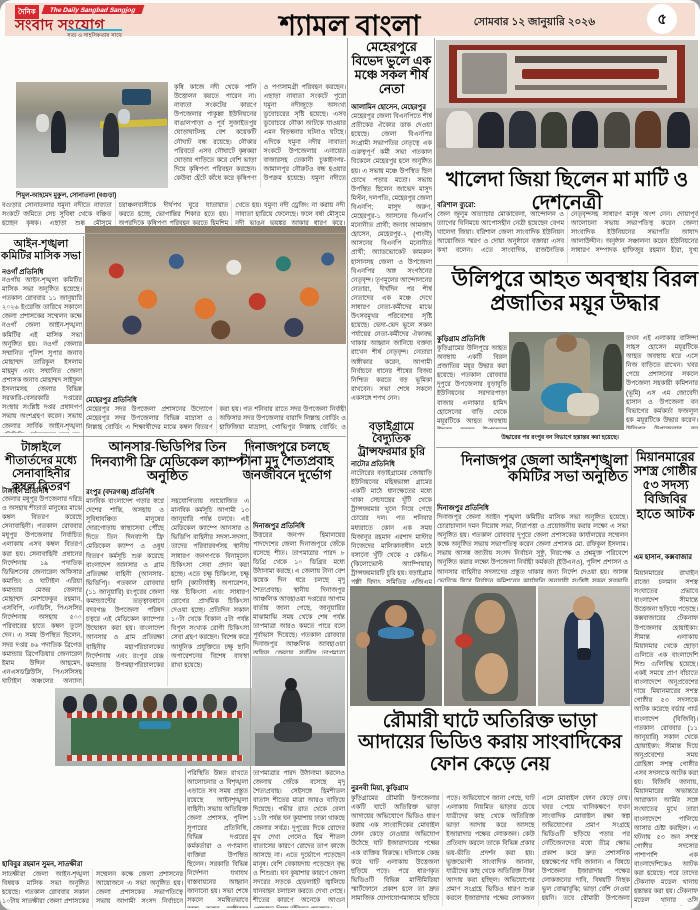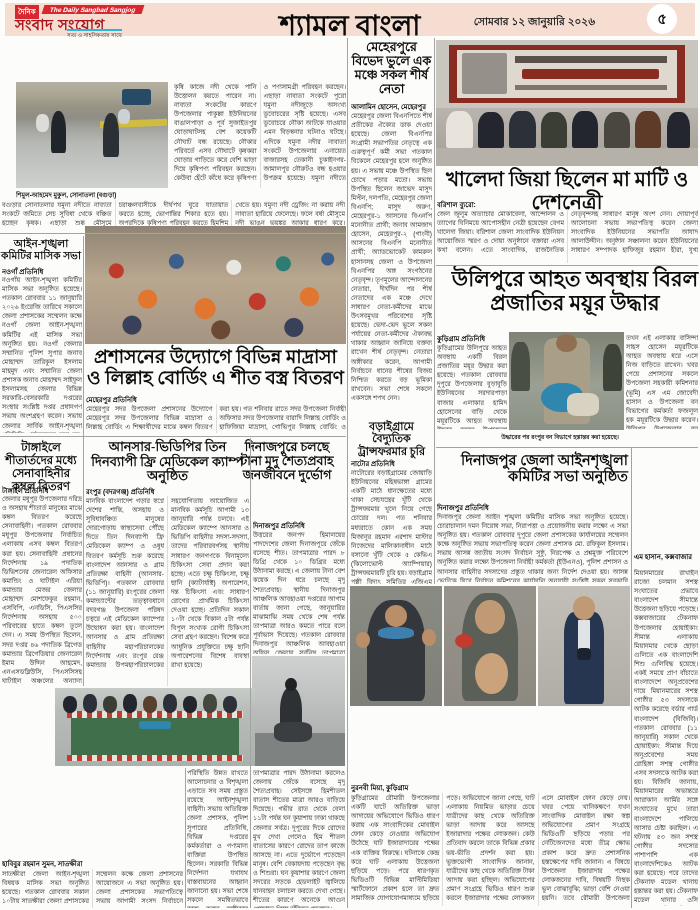--- a/index.html
+++ b/index.html
@@ -1,17 +1,17 @@
 <!DOCTYPE html>
 <html><head>
 <meta charset="utf-8">
 <style>
   html,body{margin:0;padding:0;background:#9b9b9b;}
   .page{position:relative;width:700px;height:910px;background:#fcfcfa;margin:0 auto;
-        font-family:"Liberation Sans","DejaVu Sans",sans-serif;overflow:hidden;color:#111;}
+        font-family:"Liberation Sans","DejaVu Sans",sans-serif;overflow:hidden;color:#111;border-radius:12px;}
   .abs{position:absolute;}
   .hl{font-weight:bold;color:#0c0c0c;text-align:center;line-height:1.13;
       font-family:"Liberation Serif","DejaVu Serif",serif;}
   .body-txt{font-size:6.4px;line-height:1.42;text-align:justify;color:#1d1d1d;overflow:hidden;
             column-gap:7px;column-rule:1px solid #dcdcdc;}
   .byline{font-size:6.8px;font-weight:bold;color:#000;white-space:nowrap;overflow:hidden;}
   .caption{font-size:5.9px;font-weight:bold;color:#111;overflow:hidden;}
   .rule{background:#a3a3a3;}
   .ph{overflow:hidden;background:#b3b0a8;}
   .ph>div{position:absolute;}
@@ -106,21 +106,20 @@
         radial-gradient(circle at 46% 70%, #e0762f 0 10px, transparent 11px),
         radial-gradient(circle at 57% 35%, #e8e6e0 0 7px, transparent 8px),
         radial-gradient(circle at 66% 64%, #c03b2d 0 8px, transparent 9px),
         radial-gradient(circle at 76% 32%, #2e7d74 0 7px, transparent 8px),
         radial-gradient(circle at 86% 60%, #e0762f 0 9px, transparent 10px),
         radial-gradient(circle at 93% 28%, #3c5e8a 0 6px, transparent 7px),
         radial-gradient(circle at 18% 84%, #39405a 0 9px, transparent 10px),
         radial-gradient(circle at 52% 88%, #6b4a33 0 9px, transparent 10px),
         radial-gradient(circle at 80% 86%, #39405a 0 9px, transparent 10px),
         linear-gradient(180deg,#8f8474 0%,#b9a78f 45%,#a59482 100%);"></div>
-  <div class="abs hl" style="left:85px;top:347px;width:261px;height:45px;font-size:18.5px;">প্রশাসনের উদ্যোগে বিভিন্ন মাদ্রাসা ও লিল্লাহ বোর্ডিং এ শীত বস্ত্র বিতরণ</div>
   <div class="abs byline" style="left:86px;top:394px;width:150px;">মেহেরপুর প্রতিনিধি</div>
   <div class="abs body-txt" style="left:86px;top:404px;width:260px;height:29px;column-count:2;">মেহেরপুর সদর উপজেলা প্রশাসনের উদ্যোগে মেহেরপুর সদর উপজেলার বিভিন্ন মাদ্রাসা ও লিল্লাহ বোর্ডিং এ শিক্ষার্থীদের মাঝে কম্বল বিতরণ করা হয়। গত শনিবার রাতে সদর উপজেলা নির্বাহী অফিসার সদর উপজেলার বারাদি লিল্লাহ বোর্ডিং ও হাফিজিয়া মাদ্রাসা, গোভিপুর লিল্লাহ বোর্ডিং ও হাফিজিয়া মাদ্রাসা, আমঝুপি এলাকার দরিদ্র ও অসহায় বিভিন্ন মাদ্রাসার ৬৪০ জন শিক্ষার্থীর হাতে কম্বল তুলে দেন। এসময় সদর উপজেলা প্রকল্প বাস্তবায়ন কর্মকর্তা সাইদুর রহমান সেখানে উপস্থিত ছিলেন।</div>
 
   <div class="abs hl" style="left:85px;top:440px;width:165px;height:44px;font-size:13px;">আনসার-ভিডিপির তিন দিনব্যাপী ফ্রি মেডিকেল ক্যাম্প অনুষ্ঠিত</div>
   <div class="abs byline" style="left:86px;top:486px;width:160px;">রংপুর (বদরগঞ্জ) প্রতিনিধি</div>
   <div class="abs body-txt" style="left:86px;top:496px;width:163px;height:190px;column-count:2;">মানবিক বাংলাদেশ গড়ার স্বপ্নে দেশের শান্তি, অসহায় ও সুবিধাবঞ্চিত মানুষের দোরগোড়ায় স্বাস্থ্যসেবা পৌঁছে দিতে তিন দিনব্যাপী ফ্রি মেডিকেল ক্যাম্প ও ওষুধ বিতরণ কর্মসূচি শুরু করেছে বাংলাদেশ আনসার ও গ্রাম প্রতিরক্ষা বাহিনী (আনসার-ভিডিপি)। গতকাল রোববার (১১ জানুয়ারি) রংপুরের জেলা কমান্ড্যান্টের তত্ত্বাবধানে বদরগঞ্জ উপজেলা পরিষদ চত্বরে এই মেডিকেল ক্যাম্পের উদ্বোধন করা হয়। বাংলাদেশ আনসার ও গ্রাম প্রতিরক্ষা বাহিনীর মহাপরিচালকের নির্দেশনায় এবং রংপুর রেঞ্জ কমান্ডার উপমহাপরিচালকের সহযোগিতায় আয়োজিত এ মানবিক কর্মসূচি আগামী ১৩ জানুয়ারি পর্যন্ত চলবে। এই মেডিকেল ক্যাম্পে আনসার ও ভিডিপি বাহিনীর সদস্য-সদস্যা, তাদের পরিবারবর্গসহ স্থানীয় সাধারণ জনগণকে বিনামূল্যে চিকিৎসা সেবা প্রদান করা হচ্ছে। এতে চক্ষু চিকিৎসা, চক্ষু ছানি (ক্যাটার্যাক্ট) অপারেশন, দন্ত চিকিৎসা এবং সাধারণ রোগের প্রাথমিক চিকিৎসা দেওয়া হচ্ছে। প্রতিদিন সকাল ১০টা থেকে বিকাল ৫টা পর্যন্ত বিপুল সংখ্যক রোগী চিকিৎসা সেবা গ্রহণ করছেন। বিশেষ করে আধুনিক প্রযুক্তিতে চক্ষু ছানি অপারেশনের বিশেষ ব্যবস্থা রাখা হয়েছে।</div>
 
   <div class="abs hl" style="left:240px;top:440px;width:94px;height:78px;font-size:12.5px;">দিনাজপুরে চলছে টানা মৃদু শৈত্যপ্রবাহ জনজীবনে দুর্ভোগ</div>
   <div class="abs byline" style="left:253px;top:520px;width:92px;">দিনাজপুর প্রতিনিধি</div>
   <div class="abs body-txt" style="left:253px;top:530px;width:92px;height:124px;">উত্তরের জনপদ হিমালয়ের পাদদেশের জেলা দিনাজপুরে জেঁকে বসেছে শীত। তাপমাত্রার পারদ ৮ ডিগ্রি থেকে ১০ ডিগ্রির মধ্যে উঠানামা করছে। এ জেলায় টানা বেশ কয়েক দিন ধরে চলছে মৃদু শৈত্যপ্রবাহ। স্থানীয় দিনাজপুর আঞ্চলিক আবহাওয়া দপ্তরের আগাম বার্তায় জানা গেছে, জানুয়ারির মাঝামাঝি সময় থেকে শেষ পর্যন্ত তাপমাত্রা আরও কমতে পারে বলে পূর্বাভাস দিয়েছে। গতকাল রোববার দিনাজপুর আঞ্চলিক আবহাওয়া অফিস জেলার সর্বনিম্ন তাপমাত্রা রেকর্ড করে ৯ দশমিক ৫ ডিগ্রি সেলসিয়াস। আগের দিন শনিবার জেলার সর্বনিম্ন তাপমাত্রা রেকর্ড করা হয় ৯ দশমিক ৮ ডিগ্রি সেলসিয়াস।</div>
@@ -129,20 +128,21 @@
     <div style="left:30%;top:28%;width:24%;height:46%;background:#2e3134;border-radius:45% 45% 10% 10%;"></div>
     <div style="left:36%;top:20%;width:12%;height:12%;background:#1f2224;border-radius:50%;"></div>
     <div style="left:24%;top:60%;width:40%;height:18%;background:#3a3e41;border-radius:30%;"></div>
   </div>
   <div class="abs body-txt" style="left:253px;top:768px;width:92px;height:140px;">তাপমাত্রার পারদ উঠানামা করলেও জেলায় জেঁকে বসেছে মৃদু শৈত্যপ্রবাহ। সেইসঙ্গে হিমশীতল বাতাস শীতের মাত্রা আরও বাড়িয়ে দিয়েছে। গভীর রাত থেকে বেলা ১১টা পর্যন্ত ঘন কুয়াশায় ঢাকা থাকছে জেলার সর্বত্র। দুপুরের দিকে রোদের মুখ দেখা গেলেও হিম শীতল বাতাসের কারণে রোদের তাপ কাজে আসছে না। এতে দুর্ভোগে পড়েছেন মানুষ। বেশি বেকায়দায় পড়েছেন বৃদ্ধ ও শিশুরা। ঘন কুয়াশার কারণে জেলা সদরের সড়কে হেডলাইট জ্বালিয়ে যানবাহন চলাচল করতে দেখা গেছে। শীতের কারণে অনেকে আগুন পোহাতে গিয়ে ঝুঁকিতে পড়ছেন।</div>
 
   <div class="abs hl" style="left:436px;top:452px;width:192px;height:48px;font-size:14.5px;text-align:right;">দিনাজপুর জেলা আইনশৃঙ্খলা কমিটির সভা অনুষ্ঠিত</div>
   <div class="abs byline" style="left:437px;top:502px;width:90px;">দিনাজপুর প্রতিনিধি</div>
   <div class="abs body-txt" style="left:437px;top:512px;width:191px;height:70px;">দিনাজপুর জেলা আইন শৃঙ্খলা কমিটির মাসিক সভা অনুষ্ঠিত হয়েছে। চোরাচালান দমন নিরোধ সভা, নিরাপত্তা ও প্রয়োজনীয় করার লক্ষ্যে এ সভা অনুষ্ঠিত হয়। গতকাল রোববার দুপুরে জেলা প্রশাসকের কার্যালয়ের সম্মেলন কক্ষে অনুষ্ঠিত সভায় সভাপতিত্ব করেন জেলা প্রশাসক মো. রফিকুল ইসলাম। সভায় আসন্ন জাতীয় সংসদ নির্বাচন সুষ্ঠু, নিরপেক্ষ ও প্রশ্নমুক্ত পরিবেশে অনুষ্ঠিত করার লক্ষ্যে উপজেলা নির্বাহী কর্মকর্তা (ইউএনও), পুলিশ প্রশাসন ও আনসার বাহিনীর সদস্যদের প্রস্তুত থাকার জন্য নির্দেশ দেওয়া হয়। আসন্ন ভোটকে ঘিরে নির্বাচন কমিশনের কার্যাবলি অনুযায়ী সংশ্লিষ্ট সকল সরকারি কর্মকর্তাদের নিয়মিত মাঠে থাকার আহ্বান জানানো হয়। সভায় পুলিশ সুপার বলেন, জেলার আইন-শৃঙ্খলা পরিস্থিতি স্বাভাবিক রাখতে জেলা পুলিশ সর্বোচ্চ সতর্ক অবস্থায় কাজ করে যাচ্ছে। এ ক্ষেত্রে সকল সরকারি দপ্তরের সার্বিক সহযোগিতা ও জনপ্রতিনিধিদের সহায়তা প্রয়োজন। সেইসঙ্গে জেলার ও সকলের জনসাধারণের সচেতনতা বৃদ্ধি ও নাগরিকদের ভূমিকা অত্যন্ত গুরুত্বপূর্ণ।</div>
 
+  <div class="abs hl" style="left:633px;top:450px;width:65px;height:98px;font-size:12.5px;">মিয়ানমারের সশস্ত্র গোষ্ঠীর ৫৩ সদস্য বিজিবির হাতে আটক</div>
   <div class="abs byline" style="left:634px;top:551px;width:64px;white-space:normal;height:15px;">এম হাসান, কক্সবাজার</div>
   <div class="abs body-txt" style="left:634px;top:568px;width:64px;height:338px;">মিয়ানমারের রাখাইন রাজ্যে চলমান সশস্ত্র সংঘাতের প্রভাবে বাংলাদেশ সীমান্তে উত্তেজনা ছড়িয়ে পড়েছে। কক্সবাজারের টেকনাফ উপজেলার হোয়াইক্যং সীমান্ত এলাকায় মিয়ানমার থেকে ছোড়া গুলিতে এক বাংলাদেশি শিশু গুলিবিদ্ধ হয়েছে। একই সময়ে প্রাণ বাঁচাতে বাংলাদেশে অনুপ্রবেশের দায়ে মিয়ানমারের সশস্ত্র গোষ্ঠীর ৫৩ সদস্যকে আটক করেছে বর্ডার গার্ড বাংলাদেশ (বিজিবি)। গতকাল রোববার (১১ জানুয়ারি) সকাল থেকে হোয়াইক্যং সীমান্ত দিয়ে অনুপ্রবেশের সময় রোহিঙ্গা সশস্ত্র গোষ্ঠীর এসব সদস্যকে আটক করা হয়। বিজিবি জানায়, মিয়ানমারের অভ্যন্তরে আরাকান আর্মির সঙ্গে সংঘাতের মুখে তারা বাংলাদেশে পালিয়ে আসার চেষ্টা করছিল। এ ঘটনায় ৫৩ জন সশস্ত্র গোষ্ঠীর সদস্যের পাশাপাশি এক বাংলাদেশিকেও আটক করা হয়েছে। পরে তাদের টেকনাফ মডেল থানায় হস্তান্তর করা হয়। টেকনাফ মডেল থানার ওসি মোহাম্মদ সাইফুল ইসলাম জানান, মিয়ানমার থেকে ছোড়া গুলিতে আহত শিশুটি এখনও জীবিত রয়েছে। তবে তার অবস্থা আশঙ্কাজনক হওয়ায় উন্নত চিকিৎসার জন্য তাকে চট্টগ্রাম মেডিকেল কলেজ হাসপাতালে পাঠানো হয়েছে। এদিকে, অনুপ্রবেশের দায়ে আটক ৫৩ জনের পরিচয় ও সংশ্লিষ্টতা যাচাই-বাছাই শেষে তাদের বিরুদ্ধে আইনগত ব্যবস্থা নেওয়া হবে বলে জানিয়েছে সংশ্লিষ্ট কর্তৃপক্ষ। স্থানীয় সূত্রে জানা গেছে, গত কয়েক দিন ধরে মিয়ানমারের রাখাইন রাজ্যে আরাকান আর্মির সঙ্গে জান্তা বাহিনীর তীব্র গোলাগুলি চলছে। এসব সংঘর্ষের প্রভাব সরাসরি পড়ছে বাংলাদেশ সীমান্ত এলাকায়, ফলে টেকনাফের হোয়াইক্যং সীমান্তে স্থানীয়দের স্বাভাবিক জীবনযাত্রা মারাত্মকভাবে ব্যাহত হচ্ছে।</div>
 
   <div class="abs" style="left:350px;top:586px;width:280px;height:120px;">
     <div class="abs ph" style="left:0;top:0;width:92px;height:120px;background:linear-gradient(180deg,#8a8b83,#7e7f77);">
       <div style="left:18%;top:12%;width:64%;height:84%;background:#34383d;border-radius:40% 40% 8% 8%;"></div>
       <div style="left:38%;top:16%;width:24%;height:18%;background:#b98e68;border-radius:50%;"></div>
       <div style="left:30%;top:34%;width:40%;height:10%;background:#3d7fae;border-radius:40%;"></div>
       <div style="left:6%;top:38%;width:16%;height:14%;background:#b98e68;border-radius:50%;"></div>
       <div style="left:78%;top:36%;width:16%;height:14%;background:#b98e68;border-radius:50%;"></div>
@@ -153,20 +153,21 @@
       <div style="left:34%;top:56%;width:36%;height:34%;background:#caa27b;border-radius:50%;"></div>
       <div style="left:12%;top:40%;width:20%;height:12%;background:#c23b2f;border-radius:50%;"></div>
     </div>
     <div class="abs ph" style="left:188px;top:0;width:92px;height:120px;background:linear-gradient(180deg,#c2bfb8,#b0ada6);">
       <div style="left:28%;top:22%;width:44%;height:76%;background:#273650;border-radius:24% 24% 6% 6%;"></div>
       <div style="left:38%;top:8%;width:24%;height:20%;background:#c09a74;border-radius:50%;"></div>
       <div style="left:44%;top:28%;width:12%;height:26%;background:#dfe3e6;"></div>
       <div style="left:42%;top:52%;width:16%;height:10%;background:#1b2330;border-radius:30%;"></div>
     </div>
   </div>
+  <div class="abs hl" style="left:350px;top:710px;width:280px;height:70px;font-size:19px;">রৌমারী ঘাটে অতিরিক্ত ভাড়া আদায়ের ভিডিও করায় সাংবাদিকের ফোন কেড়ে নেয়</div>
   <div class="abs byline" style="left:351px;top:782px;width:200px;">নুরনবী মিয়া, কুড়িগ্রাম</div>
   <div class="abs body-txt" style="left:351px;top:793px;width:279px;height:113px;column-count:3;">কুড়িগ্রামের রৌমারী উপজেলার একটি ঘাটে অতিরিক্ত ভাড়া আদায়ের অভিযোগে ভিডিও ধারণ করায় এক সাংবাদিকের মোবাইল ফোন কেড়ে নেওয়ার অভিযোগ উঠেছে ঘাট ইজারাদারের পক্ষের এক ব্যক্তির বিরুদ্ধে। ঘটনাকে কেন্দ্র করে ঘাট এলাকায় উত্তেজনা ছড়িয়ে পড়ে। পরে ধারণকৃত ভিডিওটি বিভিন্ন মাল্টিমিডিয়া স্মার্টফোনে প্রকাশ হলে তা দ্রুত সামাজিক যোগাযোগমাধ্যমে ছড়িয়ে পড়ে। অভিযোগে জানা গেছে, ঘাট এলাকায় নিয়মিত ভাড়ার চেয়ে যাত্রীদের কাছ থেকে অতিরিক্ত ভাড়া আদায় করে আসছে ইজারাদার পক্ষের লোকজন। কেউ প্রতিবাদ করলে তাকে বিভিন্ন প্রকার ভয়-ভীতি প্রদর্শন করা হয়। ভুক্তভোগী সাংবাদিক জানান, যাত্রীদের কাছ থেকে অতিরিক্ত টাকা আদায় করা হচ্ছিল। অভিযোগের প্রমাণ সংগ্রহে ভিডিও ধারণ শুরু করলে ইজারাদার পক্ষের লোকজন এসে মোবাইল ফোন কেড়ে নেয়। খবর পেয়ে খানিকক্ষণে যখন সাংবাদিক মোবাইল রক্ষা স্বল্প অভিযোগের প্রমাণ সংগ্রহে ভিডিওটি ছড়িয়ে পড়ার পর নেটিজেনদের মধ্যে তীব্র ক্ষোভ প্রকাশ করে দ্রুত প্রশাসনিক হস্তক্ষেপের দাবি জানান। এ বিষয়ে উপজেলা ইজারাদার পক্ষের লোকজনের দাবি, বিষয়টি নিছক ভুল বোঝাবুঝি; ভাড়া বেশি নেওয়া হয়নি। তবে রৌমারী উপজেলা নির্বাহী কর্মকর্তা জানিয়েছেন, বিষয়টি আমি দেখেছি এবং ভিডিও দেখেছি। দ্রুত সেই অভিযোগের সঙ্গে কথা বলে প্রয়োজনীয় ব্যবস্থা নেওয়া হবে।</div>
 
   <div class="abs ph" style="left:55px;top:688px;width:200px;height:78px;background:linear-gradient(180deg,#c8ccc9 0%,#b8bcb9 30%,#aab0ac 100%);">
     <div style="left:8%;top:34%;width:84%;height:56%;background:#3f6f4b;border-radius:4px;"></div>
     <div style="left:6%;top:30%;width:88%;height:8%;background:repeating-linear-gradient(90deg,#c23b2f 0 5px,#e8e4de 5px 10px);"></div>
     <div style="left:6%;top:86%;width:88%;height:8%;background:repeating-linear-gradient(90deg,#c23b2f 0 5px,#e8e4de 5px 10px);"></div>
     <div style="left:4%;top:10%;width:7%;height:22%;background:#23262e;border-radius:45%;"></div>
     <div style="left:14%;top:8%;width:7%;height:24%;background:#2c3038;border-radius:45%;"></div>
     <div style="left:24%;top:10%;width:7%;height:22%;background:#3a3e34;border-radius:45%;"></div>

